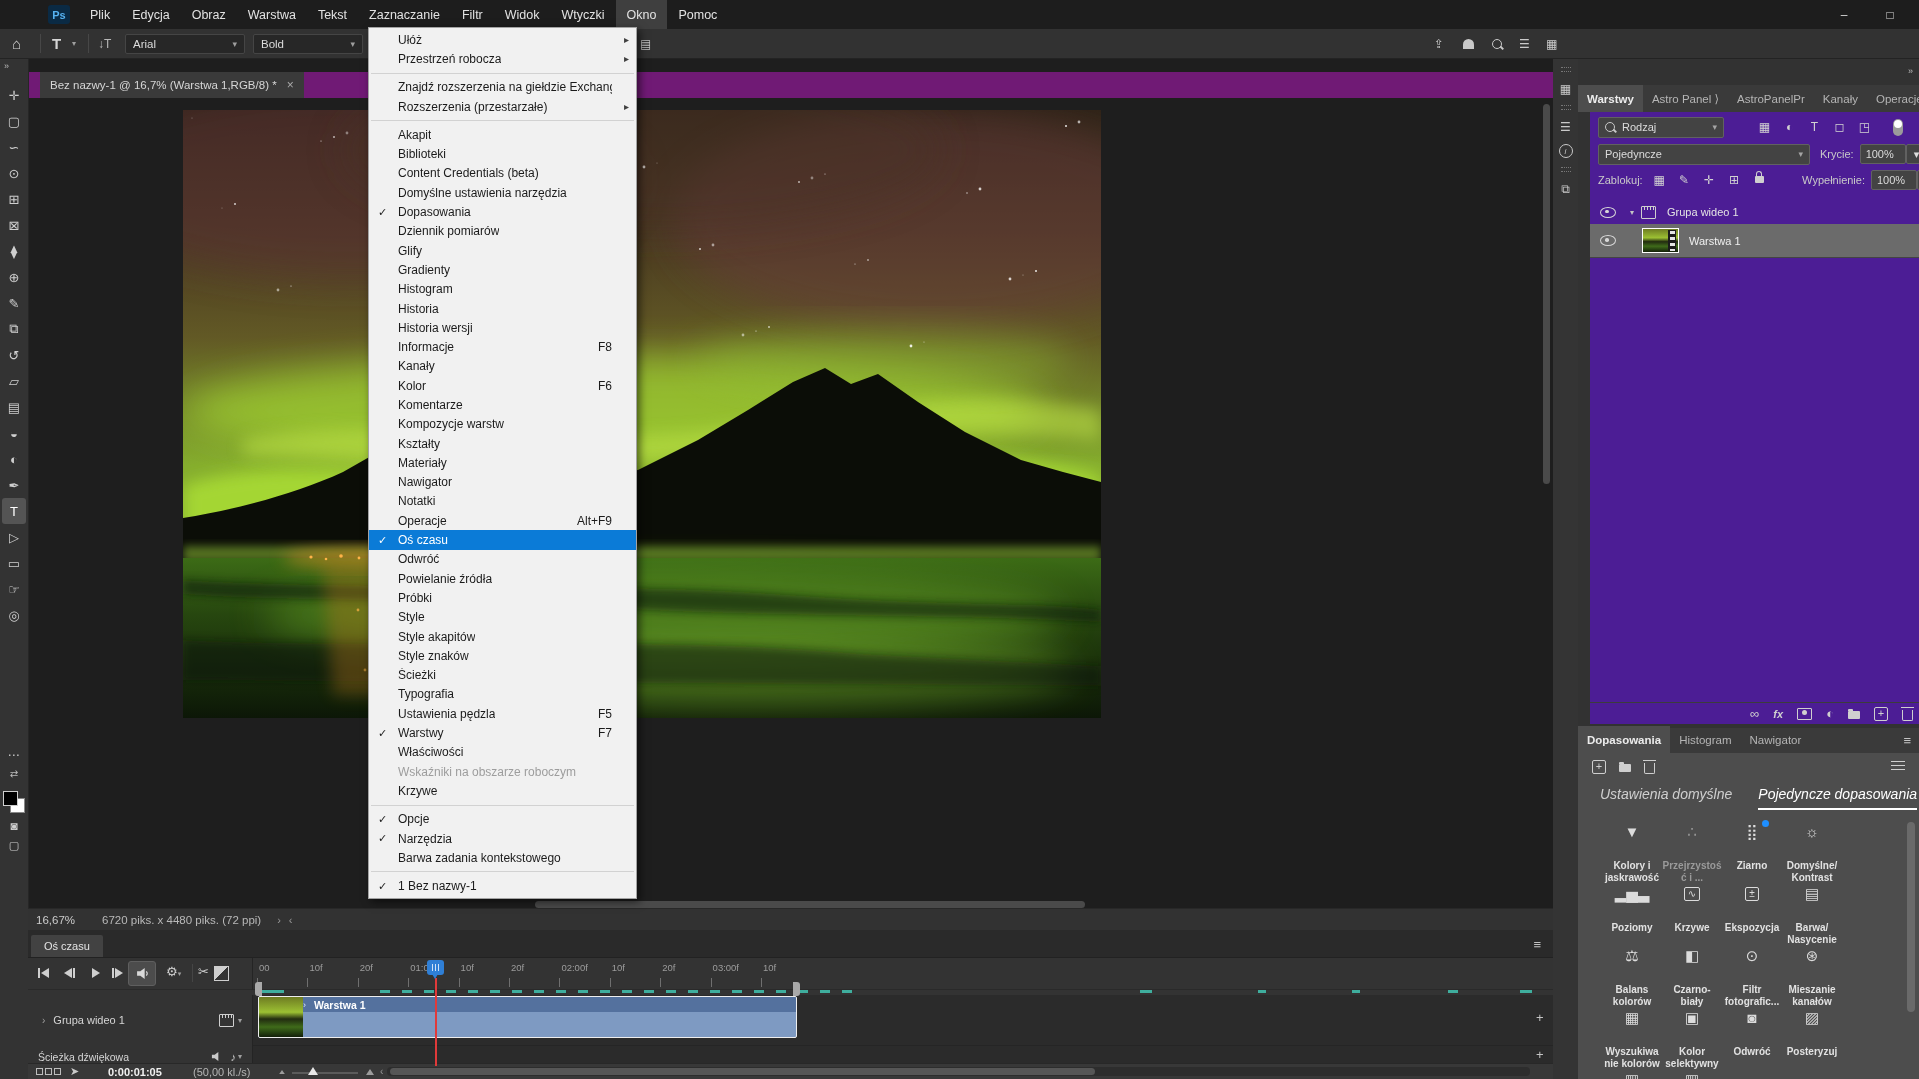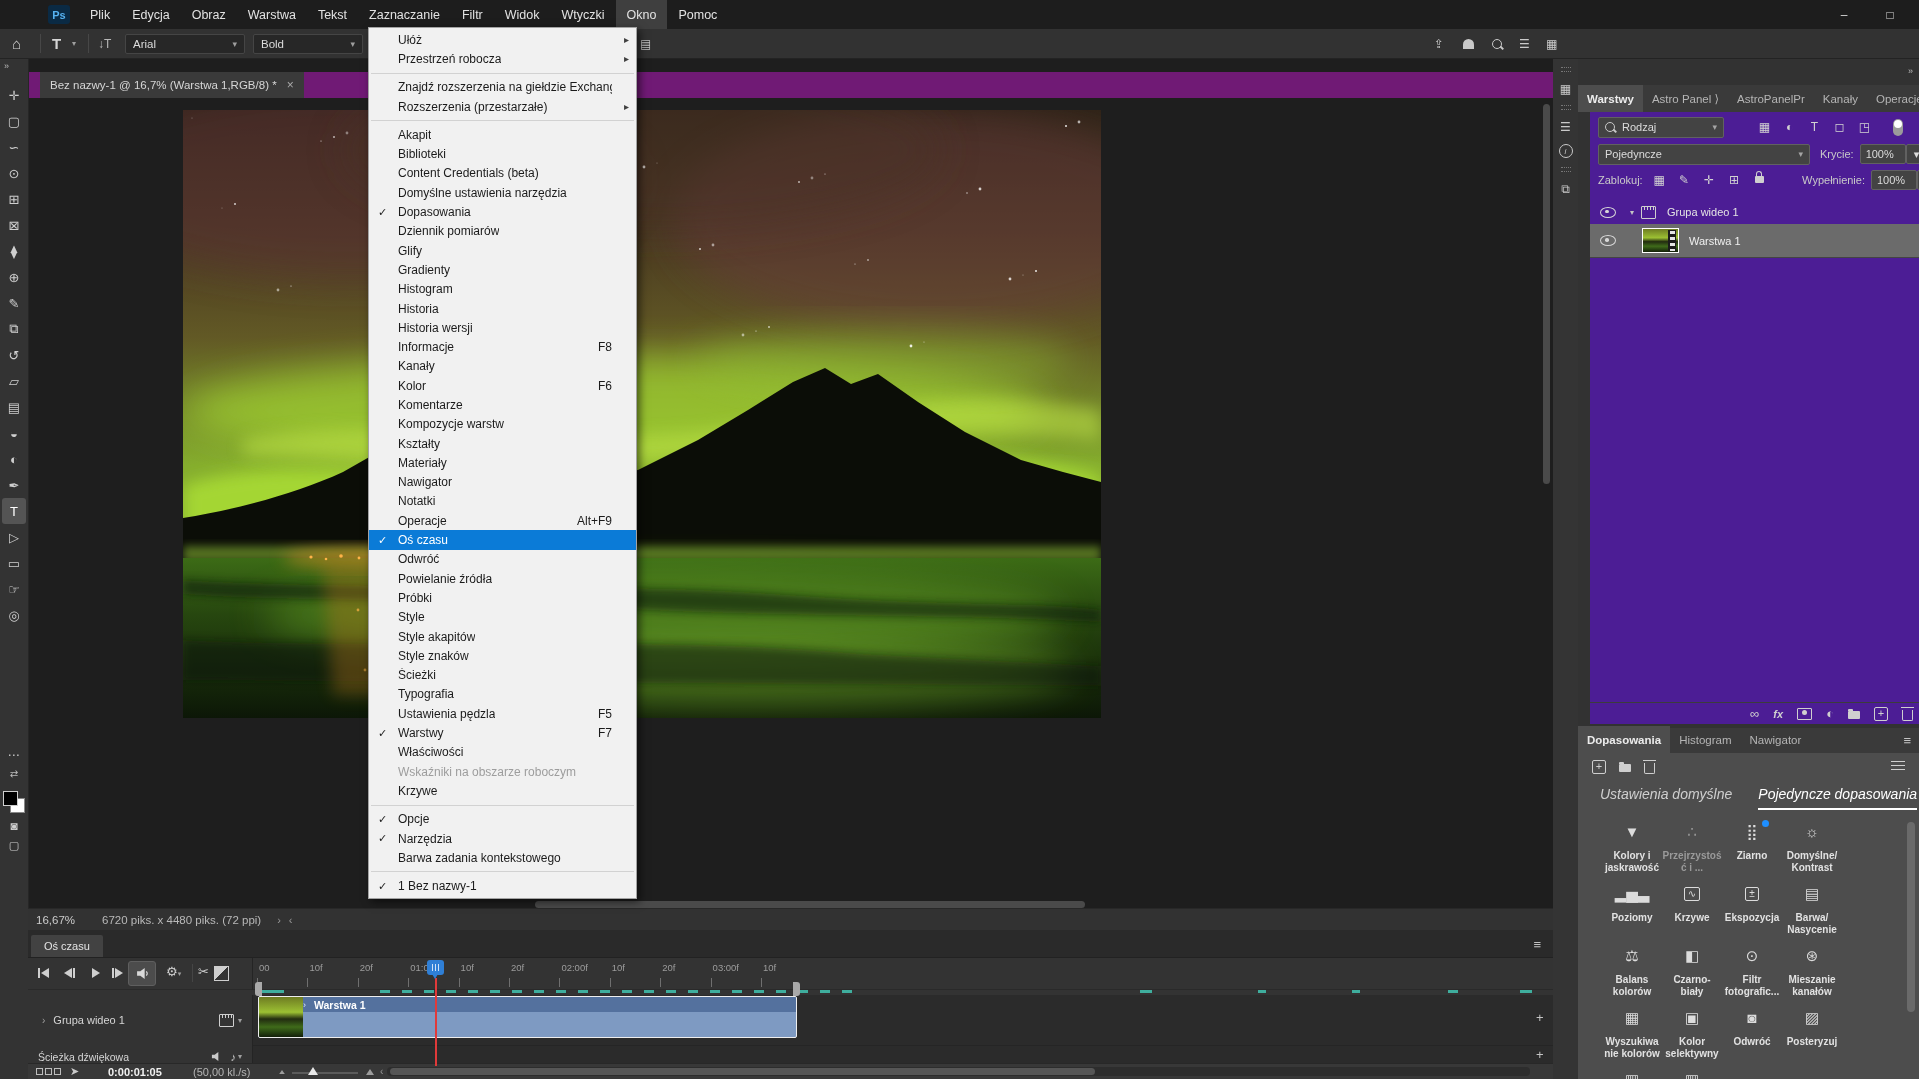--- a/index.html
+++ b/index.html
@@ -148,21 +148,21 @@
   #adj-toolbar{position:absolute;left:0;top:695px;width:100%;height:27px;background:#4d4d4d;display:flex;align-items:center;gap:13px;padding-left:14px;box-sizing:border-box;}
   .i-list{width:14px;height:11px;background:repeating-linear-gradient(#cfcfcf 0 1.5px,transparent 1.5px 4px);margin-left:auto;margin-right:14px;}
   #adj-subtabs{position:absolute;left:0;top:722px;width:100%;height:36px;background:#4d4d4d;display:flex;gap:26px;padding-left:22px;box-sizing:border-box;align-items:center;}
   .subtab{font-size:14px;color:#cfcfcf;padding-bottom:6px;border-bottom:2px solid transparent;font-style:italic;}
   .subtab.active{color:#fff;border-bottom:2px solid #fff;}
   #adj-grid{position:absolute;left:0;top:758px;width:100%;height:263px;background:#4d4d4d;overflow:hidden;}
   .adj-cell{position:absolute;width:66px;text-align:center;}
   .adj-ic{height:20px;font-size:15px;color:#dcdcdc;line-height:20px;position:relative;display:flex;align-items:center;justify-content:center;}
   .adj-ic.boxed span{border:1px solid #dcdcdc;border-radius:2px;font-size:10px;line-height:11px;padding:0 3px;height:12px;display:inline-block;}
   .adj-ic .badge{position:absolute;top:-2px;right:16px;width:7px;height:7px;border-radius:50%;background:#1f8fff;}
-  .adj-lb{font-size:10px;font-weight:bold;color:#e2e2e2;line-height:11.5px;margin-top:8px;}
+  .adj-lb{font-size:10px;font-weight:bold;color:#e2e2e2;line-height:11.5px;margin-top:18px;}
   .adj-cell.disabled .adj-ic,.adj-cell.disabled .adj-lb{color:#9a9a9a;}
   #adj-scroll{position:absolute;right:4px;top:764px;width:8px;height:190px;background:#6a6a6a;border-radius:4px;}
   
   #window-menu{position:absolute;left:368px;top:27px;width:267px;background:#f1f1f1;border:1px solid #a3a3a3;
                box-shadow:3px 3px 8px rgba(0,0,0,.55);z-index:50;color:#1b1b1b;padding:2px 0;}
   .wm-item{position:relative;height:19.3px;display:flex;align-items:center;font-size:12px;padding-left:29px;padding-right:24px;}
   .wm-check{position:absolute;left:9px;width:14px;font-size:11px;color:#1b1b1b;}
   .wm-label{white-space:nowrap;overflow:hidden;}
   .wm-short{margin-left:auto;color:#1b1b1b;}
   .wm-arrow{position:absolute;right:7px;font-size:10px;color:#404040;}

